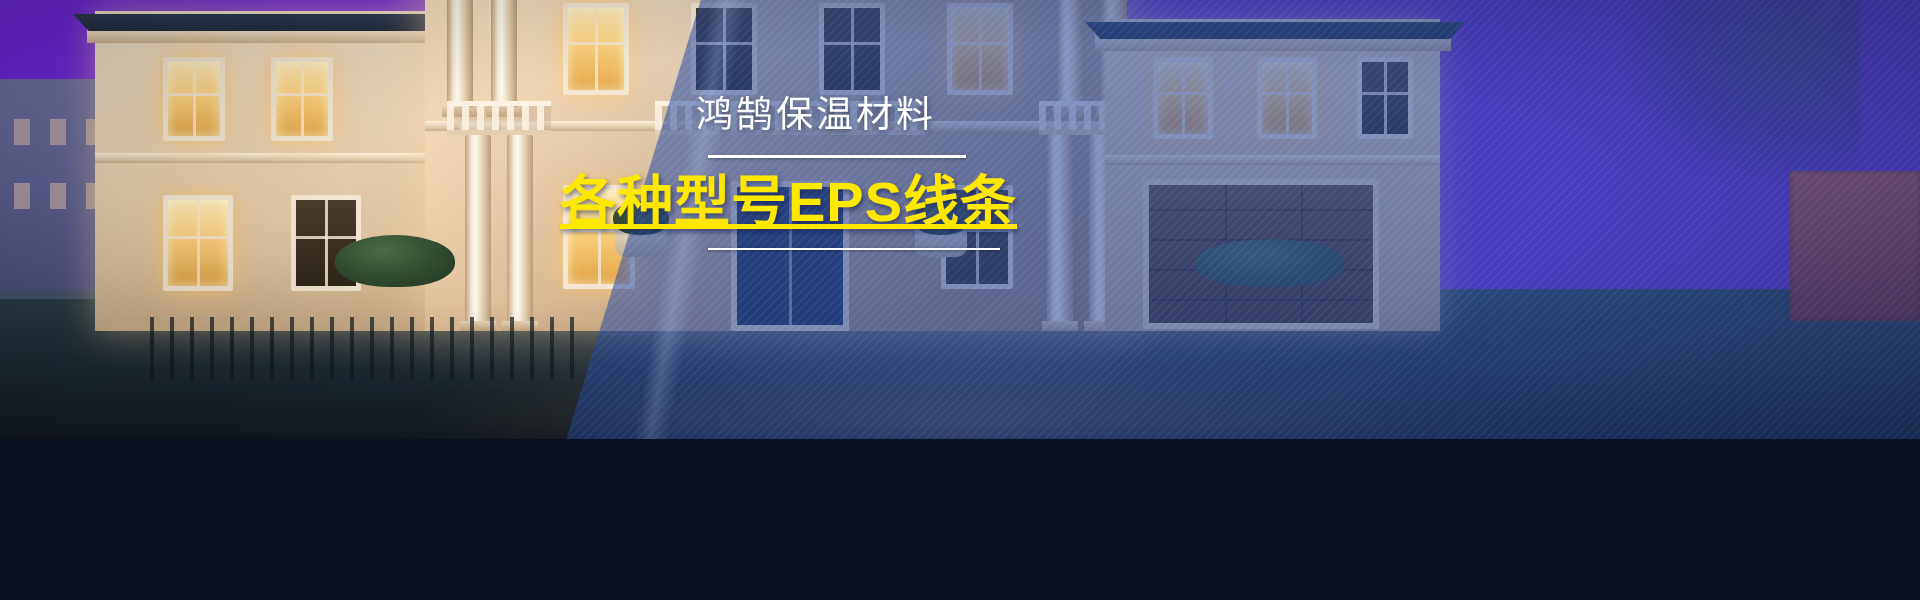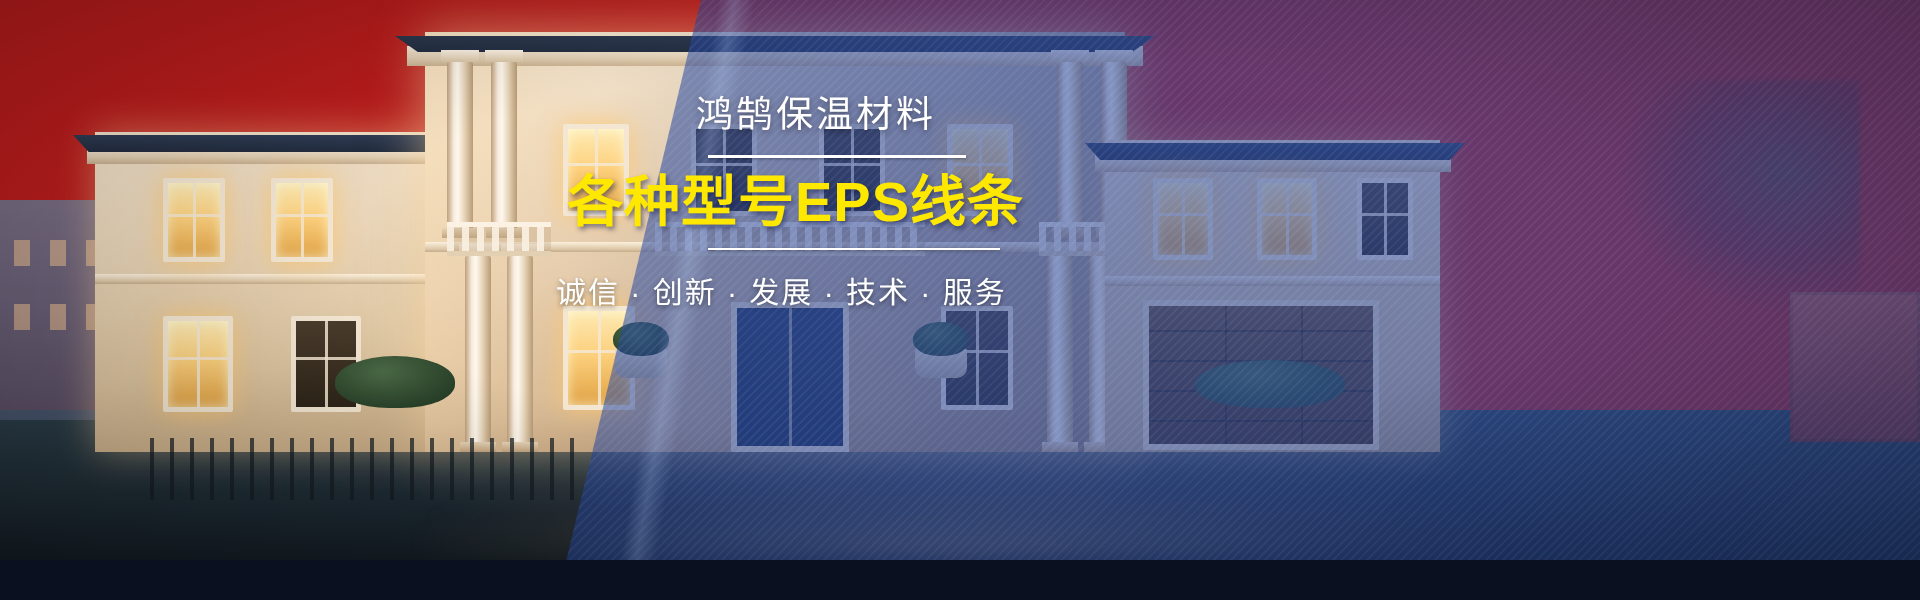--- a/index.html
+++ b/index.html
@@ -2,24 +2,24 @@
 <html lang="zh-CN"><head>
 <meta charset="utf-8">
 <title>Banner</title>
 <style>
   html,body{margin:0;padding:0;background:#0a1020;}
   *{box-sizing:border-box;}
 
   .banner{
     position:relative;
     width:1920px;
-    height:560px;
+    height:439px;
     overflow:hidden;
     font-family:"Liberation Sans","DejaVu Sans",sans-serif;
-    background:#b91c1c;
+    background:#6d28d9;
     user-select:none;
   }
 
   
   .sky{
     position:absolute; inset:0;
     background:
       radial-gradient(120% 90% at 50% 115%, rgba(255,206,140,0.38) 0%, rgba(255,190,120,0.10) 32%, rgba(0,0,0,0) 58%),
       linear-gradient(175deg,#10224f 0%, #173473 16%, #1d43936 0%, #1d4393 34%, #2a56ad 55%, #3a68bd 72%, #4a78c8 88%, #5886cf 100%);
   }
@@ -249,21 +249,22 @@
     height:2px;
   }
   .headline{
     color:#ffe800;
     font-size:56px;
     font-weight:bold;
     letter-spacing:1px;
     line-height:1.07;
     white-space:nowrap;
     text-shadow:2px 3px 5px rgba(20,30,80,0.55);
-    margin:11px;
+    margin:4px;
+    text-decoration:underline;
   }
   .headline + .headline{margin-top:4px;}
   .tagline{
     color:#ffffff;
     font-size:30px;
     font-weight:400;
     letter-spacing:2px;
     white-space:nowrap;
     text-shadow:0 2px 5px rgba(0,0,0,0.45);
     margin:0;
@@ -408,17 +409,16 @@
 
   <div class="overlay-panel"></div>
   <div class="overlay-hatch"></div>
   <div class="overlay-edge"></div>
 
   <div class="content">
     <div class="brand">鸿鹄保温材料</div>
     <div class="rule"></div>
     <div class="headline">各种型号EPS线条</div>
     <div class="rule bottom"></div>
-    <div class="tagline">诚信 · 创新 · 发展 · 技术 · 服务</div>
   </div>
 
   <div class="vignette"></div>
 </div>
 
 </body></html>

